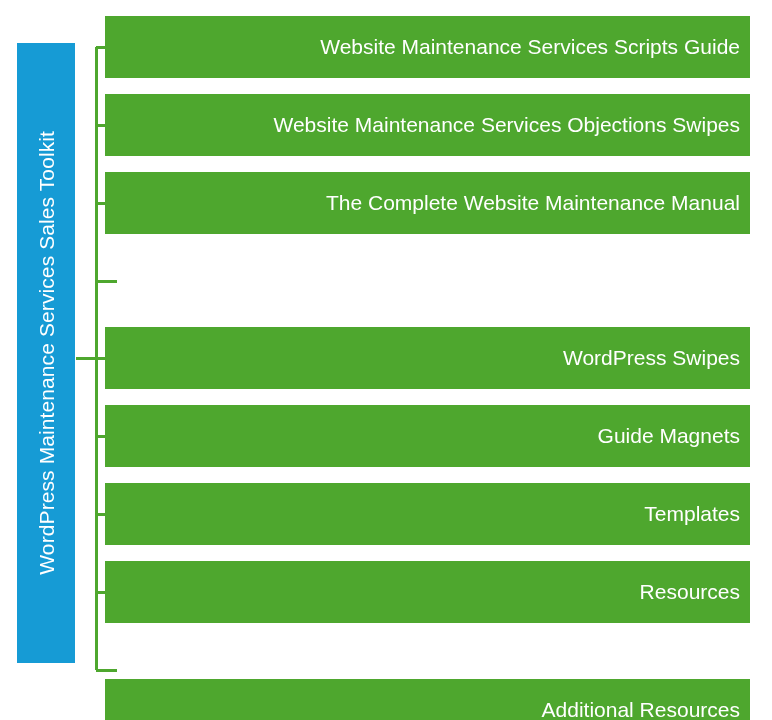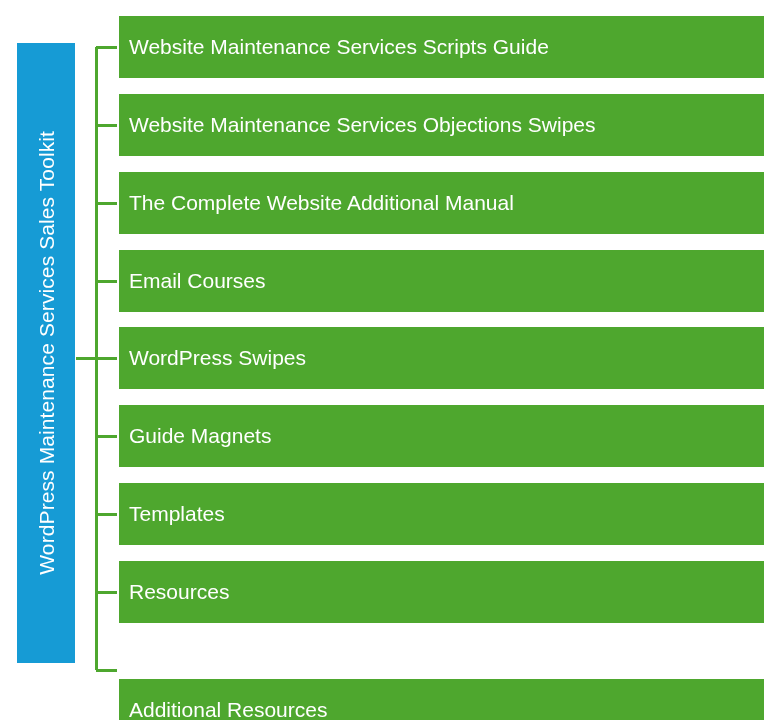--- a/index.html
+++ b/index.html
@@ -49,27 +49,27 @@
     left: 0;
     top: 0;
     width: 772px;
     height: 720px;
     pointer-events: none;
   }
 
   
   .node-box {
     position: absolute;
-    left: 119px;
+    left: 105px;
     width: 645px;
     height: 62px;
     background: #4EA72E;
     display: flex;
     align-items: center;
-    justify-content: flex-start;
+    justify-content: flex-end;
     box-sizing: border-box;
   }
   .node-label {
     color: #ffffff;
     font-size: 21px;
     line-height: 1.1;
     text-align: center;
     font-weight: 400;
     white-space: nowrap;
     padding: 0 10px;
@@ -103,24 +103,21 @@
     </g>
   </svg>
 
   <div class="node-box" style="top:16px;">
     <span class="node-label">Website Maintenance Services Scripts Guide</span>
   </div>
   <div class="node-box" style="top:94px;">
     <span class="node-label">Website Maintenance Services Objections Swipes</span>
   </div>
   <div class="node-box" style="top:172px;">
-    <span class="node-label">The Complete Website Additional Manual</span>
-  </div>
-  <div class="node-box" style="top:250px;">
-    <span class="node-label">Email Courses</span>
+    <span class="node-label">The Complete Website Maintenance Manual</span>
   </div>
   <div class="node-box" style="top:327px;">
     <span class="node-label">WordPress Swipes</span>
   </div>
   <div class="node-box" style="top:405px;">
     <span class="node-label">Guide Magnets</span>
   </div>
   <div class="node-box" style="top:483px;">
     <span class="node-label">Templates</span>
   </div>

